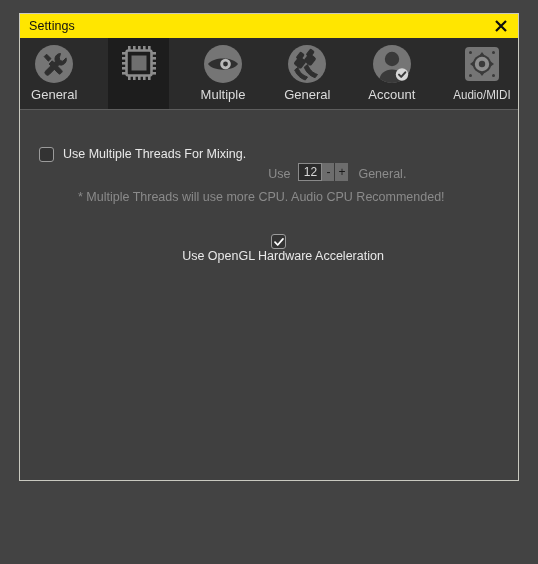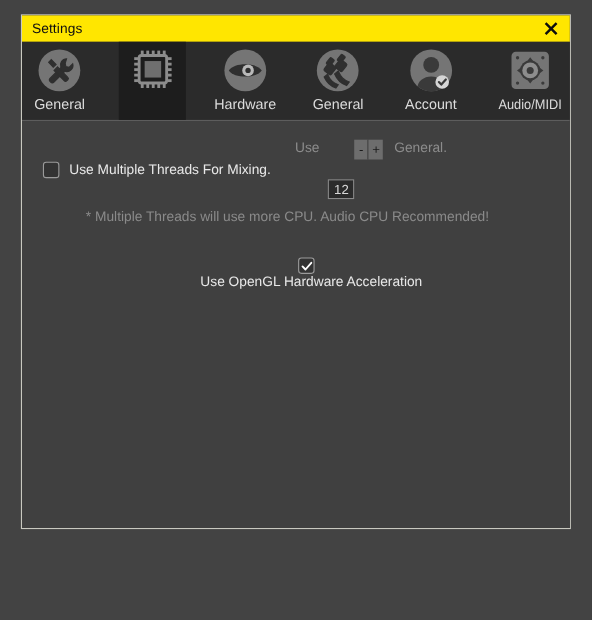--- a/index.html
+++ b/index.html
@@ -141,21 +141,21 @@
   .cb-label {
     font-size: 12.5px;
     color: #e8e8e8;
     margin-left: 9px;
     white-space: nowrap;
     user-select: none;
   }
 
   .spinner-group {
     display: flex;
-    align-items: flex-start;
+    align-items: flex-end;
     margin-left: 22px;
   }
   .spin-word {
     font-size: 12.5px;
     color: #8c8c8c;
     user-select: none;
   }
   .spin-value {
     width: 24px;
     height: 18px;
@@ -265,21 +265,21 @@
 
     <div class="tab">
       <span class="tab-icon">
         <svg width="42" height="42" viewBox="0 0 42 42">
           <circle cx="21" cy="21" r="19" fill="#757575"></circle>
           <path d="M6 21 C11 13.5 31 13.5 36 21 C31 28.5 11 28.5 6 21 Z" fill="#2f2f2f"></path>
           <circle cx="23.5" cy="21" r="5.3" fill="#b9b9b9"></circle>
           <circle cx="23.5" cy="21" r="2.4" fill="#2f2f2f"></circle>
         </svg>
       </span>
-      <span class="tab-label">Hardware</span>
+      <span class="tab-label">Multiple</span>
     </div>
 
     <div class="tab">
       <span class="tab-icon">
         <svg width="42" height="42" viewBox="0 0 42 42">
           <circle cx="21" cy="21" r="19" fill="#757575"></circle>
           <g stroke="#2f2f2f" fill="#2f2f2f">
             <rect x="22.0" y="6.5" width="4.6" height="7" rx="1" transform="rotate(38 24 10)"></rect>
             <rect x="20.2" y="12.0" width="8.2" height="9" rx="1.6" transform="rotate(38 24 16)"></rect>
             <path d="M21.5 21.5 C 24 27 26 29.5 31.5 31.5 l-2.4 3.2 C 23 32.5 20 28.5 18.2 24.2 Z"></path>

